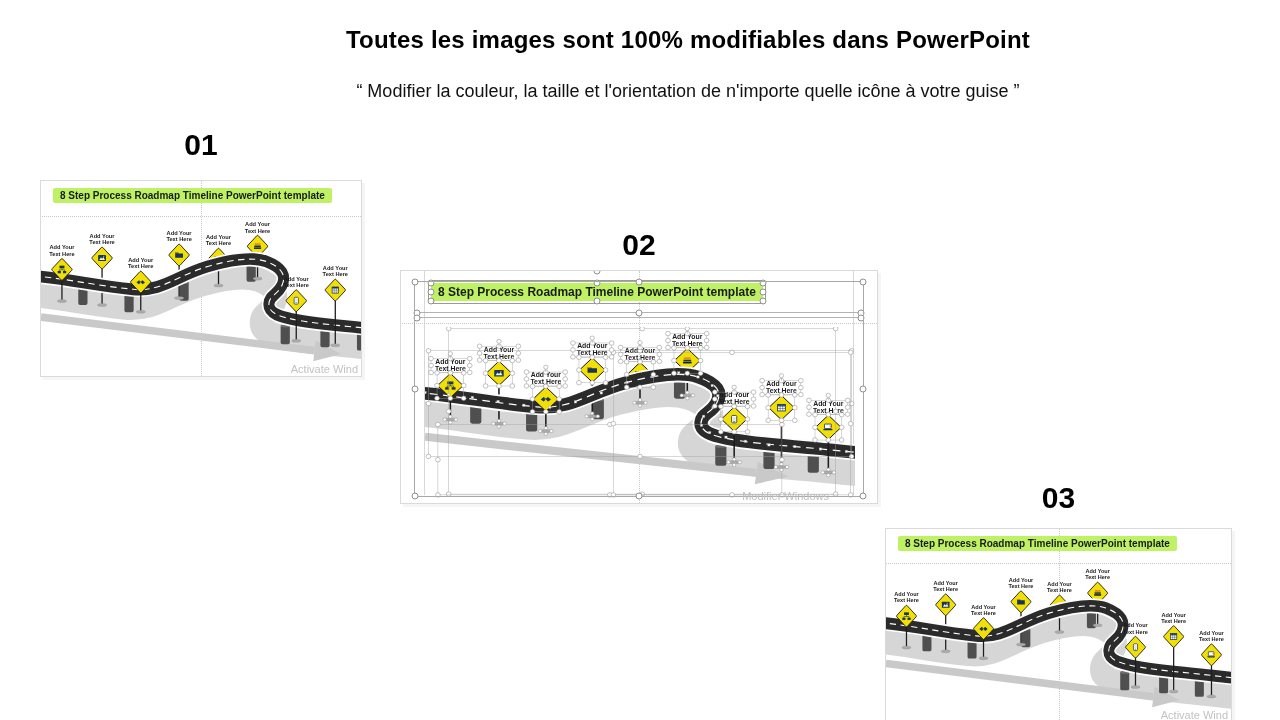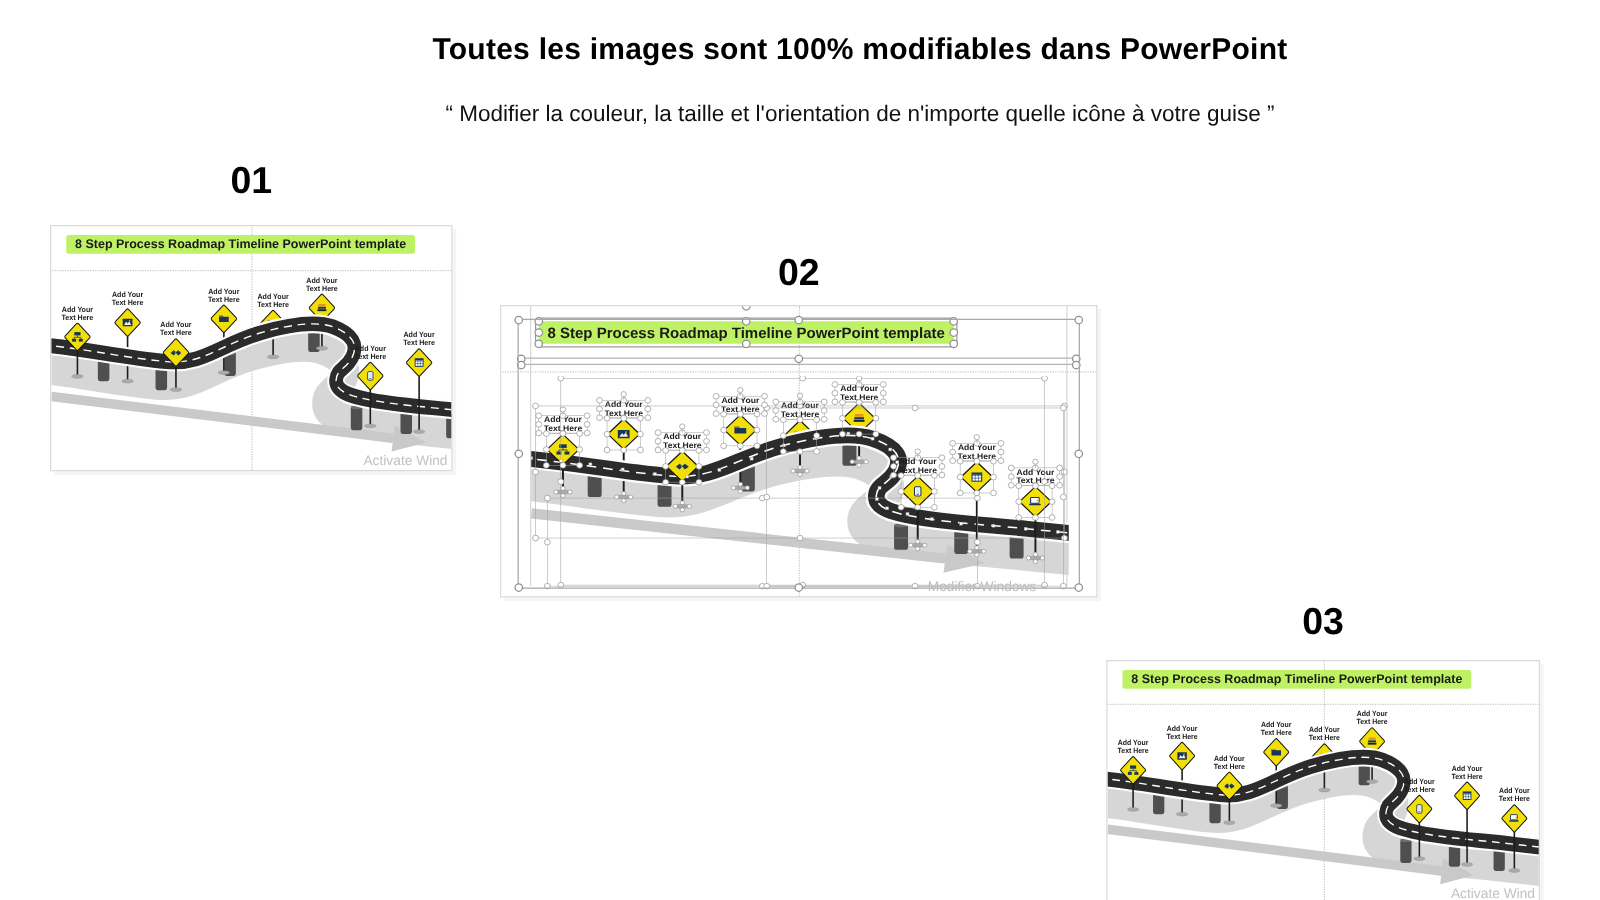--- a/index.html
+++ b/index.html
@@ -21,21 +21,21 @@
   svg.rm{position:absolute;z-index:2;}
   svg.rm text{font-family:"Liberation Sans",sans-serif;}
   .wm{position:absolute;font-size:11px;color:#c2c2c2;z-index:4;}
   
   .p1{left:40px;top:180px;width:322px;height:197px;}
   .p1 .pnum{top:-52px;}
   .p1 .tpl-title{left:12px;top:7px;font-size:10px;}
   .p1 .guide-h{top:35px;}
   .p1 svg.rm{left:0;top:34px;width:355px;height:160px;}
   .p1 .wm{right:3px;bottom:1px;}
-  .p2{left:400px;top:244px;width:478px;height:234px;}
+  .p2{left:400px;top:270px;width:478px;height:234px;}
   .p2 .pnum{top:-42px;}
   .p2 .tpl-title{left:30px;top:12px;font-size:12px;}
   .p2 .guide-h{top:52px;}
   .p2 svg.rm{left:24px;top:56px;width:430px;height:172px;}
   .p2 .wm{right:48px;bottom:1px;color:#bdbdbd;}
   .p3{left:885px;top:505px;width:347px;height:195px;margin-top:23px;}
   .p3 .pnum{top:-47px;}
   .p3 .tpl-title{left:12px;top:7px;font-size:10px;}
   .p3 .guide-h{top:34px;}
   .p3 svg.rm{left:0;top:33px;width:347px;height:159px;}

